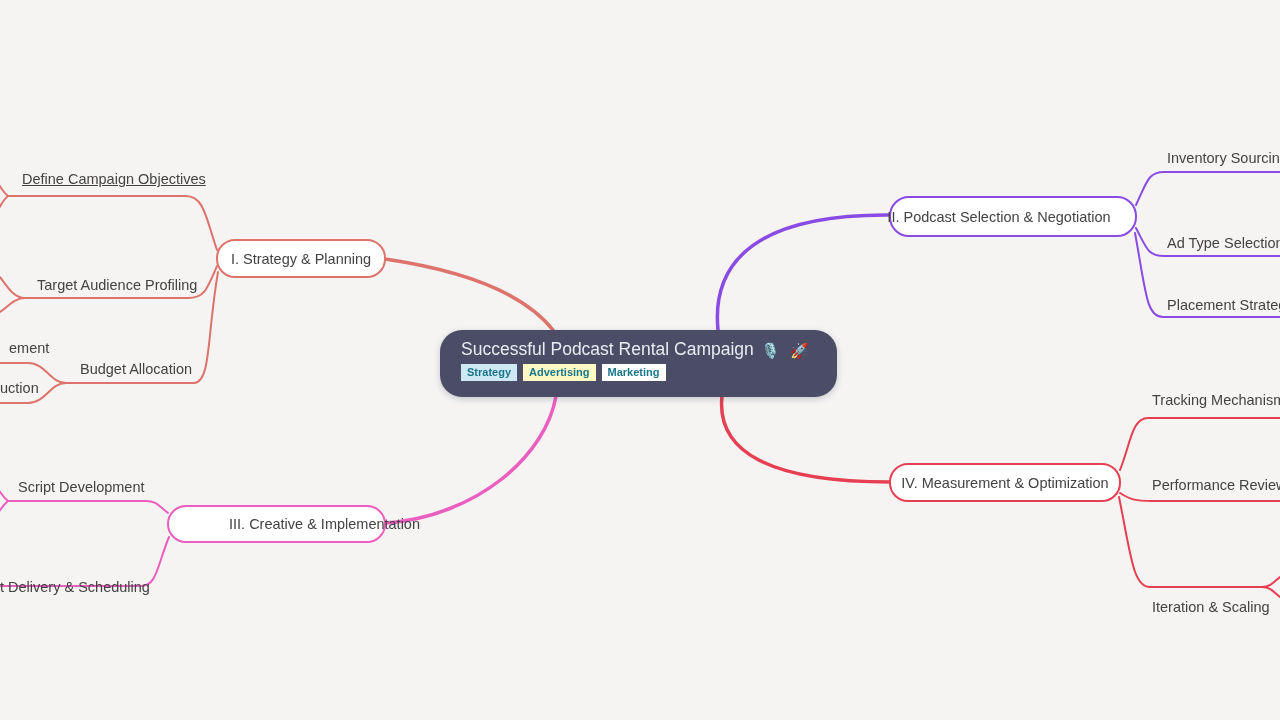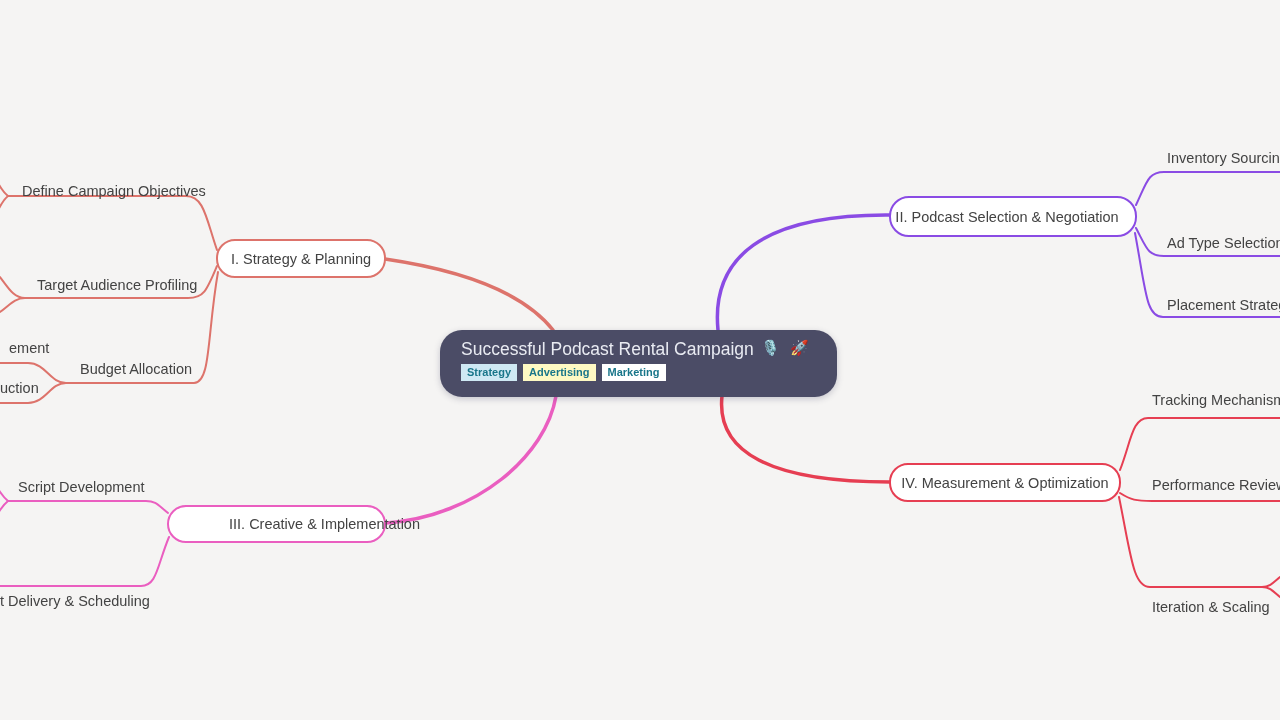--- a/index.html
+++ b/index.html
@@ -15,21 +15,21 @@
   .branch-label{
     position:absolute;z-index:2;font-size:14.5px;display:flex;
     align-items:center;justify-content:center;white-space:nowrap;cursor:default;
   }
   .central{
     position:absolute;z-index:3;left:440px;top:330px;width:397px;height:67px;
     border-radius:22px;box-sizing:border-box;padding:9px 20px 0 21px;
     display:flex;flex-direction:column;gap:4px;
     box-shadow:0 2px 6px rgba(60,60,90,.25);
   }
-  .central-title-row{display:flex;align-items:flex-start;gap:8px;font-size:17.5px;}
+  .central-title-row{display:flex;align-items:flex-end;gap:8px;font-size:17.5px;}
   .central-emojis{font-size:15px;letter-spacing:3px;}
   .tag-row{display:flex;gap:6px;}
   .tag{
     font-size:11px;line-height:13px;padding:2px 6px;border-radius:0;
     font-weight:bold;
   }
 </style>
 </head>
 <body>
 
@@ -85,34 +85,34 @@
       <span class="central-emojis">🎙️ 🚀</span>
     </div>
     <div class="tag-row">
       <span class="tag" style="background: rgb(207, 233, 244); color: rgb(25, 118, 138);">Strategy</span>
       <span class="tag" style="background: #fef9c3; color: rgb(25, 118, 138);">Advertising</span>
       <span class="tag" style="background: #ffffff; color: rgb(25, 118, 138);">Marketing</span>
     </div>
   </div>
 
   <div class="branch-label" style="left:217px;top:240px;width:168px;height:37px;">I. Strategy &amp; Planning</div>
-  <div class="branch-label" style="left:890px;top:197px;width:218px;height:39px;padding-left:8px;">II. Podcast Selection &amp; Negotiation</div>
+  <div class="branch-label" style="left:890px;top:197px;width:218px;height:39px;">II. Podcast Selection &amp; Negotiation</div>
   <div class="branch-label" style="left:168px;top:506px;width:217px;height:36px;padding-left:48px;">III. Creative &amp; Implementation</div>
   <div class="branch-label" style="left:890px;top:464px;width:230px;height:37px;">IV. Measurement &amp; Optimization</div>
 
-  <div class="leaf-label" style="left:22px;top:180px;">Define Campaign Objectives</div>
+  <div class="leaf-label" style="left:22px;top:168px;text-decoration:underline;">Define Campaign Objectives</div>
   <div class="leaf-label" style="left:37px;top:274px;">Target Audience Profiling</div>
   <div class="leaf-label" style="left:80px;top:358px;">Budget Allocation</div>
   <div class="leaf-label" style="left:9px;top:337px;">ement</div>
   <div class="leaf-label" style="left:0px;top:377px;">uction</div>
 
   <div class="leaf-label" style="left:1167px;top:147px;">Inventory Sourcing</div>
   <div class="leaf-label" style="left:1167px;top:232px;">Ad Type Selection</div>
   <div class="leaf-label" style="left:1167px;top:294px;">Placement Strategy</div>
 
   <div class="leaf-label" style="left:18px;top:476px;">Script Development</div>
-  <div class="leaf-label" style="left:0px;top:590px;">t Delivery &amp; Scheduling</div>
+  <div class="leaf-label" style="left:0px;top:576px;">t Delivery &amp; Scheduling</div>
 
   <div class="leaf-label" style="left:1152px;top:389px;">Tracking Mechanism S</div>
   <div class="leaf-label" style="left:1152px;top:474px;">Performance Review</div>
   <div class="leaf-label" style="left:1152px;top:560px;margin-top:36px;">Iteration &amp; Scaling</div>
 
 </div>
 
 </body></html>

